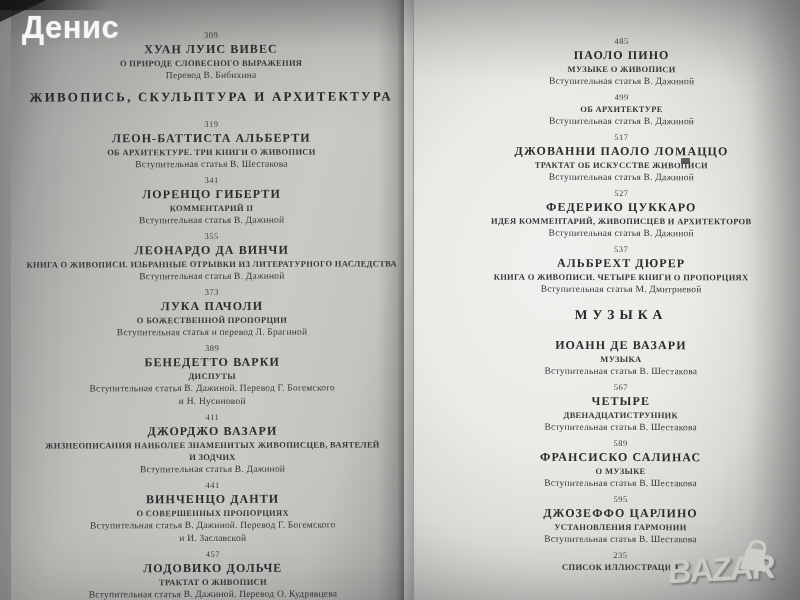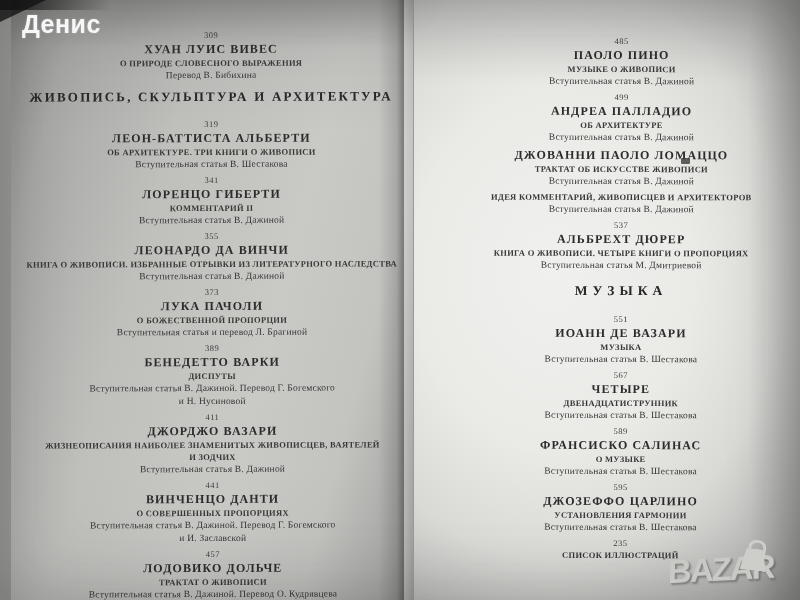--- a/index.html
+++ b/index.html
@@ -36,21 +36,21 @@
   .author{font-size:12px;line-height:14px;font-weight:bold;letter-spacing:1.1px;color:#2c2c2c;white-space:nowrap;}
   .title{font-size:8.5px;line-height:10px;font-weight:bold;margin-top:2px;letter-spacing:0.3px;color:#383838;}
   #page-left .title{max-width:372px;}
   #page-right .title{max-width:330px;}
   .note{font-size:9.5px;line-height:12px;margin-top:1px;letter-spacing:0.2px;color:#363636;}
   .toc-heading{font-size:13px;line-height:16px;font-weight:bold;letter-spacing:2.2px;margin:8px 0 14px;color:#282828;white-space:nowrap;}
   .toc-heading.spread{font-size:13.5px;letter-spacing:5px;margin:12px 0 15px;}
 
   
   #watermark{position:absolute;left:22px;top:10px;font-family:"Liberation Sans","DejaVu Sans",sans-serif;
-    font-weight:bold;font-size:25px;color:#f7f7f7;letter-spacing:0.5px;text-shadow:0 0 2px rgba(255,255,255,0.35);}
+    font-weight:bold;font-size:31px;color:#f7f7f7;letter-spacing:0.5px;text-shadow:0 0 2px rgba(255,255,255,0.35);}
 
   
   #logo{position:absolute;right:6px;bottom:4px;width:130px;height:52px;transform:rotate(-3deg);}
   #logo .logo-text{position:absolute;left:4px;top:6px;font-family:"Liberation Sans","DejaVu Sans",sans-serif;
     font-weight:bold;font-size:33px;letter-spacing:-2px;color:#c9c9c6;
     text-shadow:1px 1px 0 #8a8a88,2px 2px 2px rgba(50,50,50,0.45);transform:skewX(-4deg);}
   #logo .bag{position:absolute;right:24px;top:-4px;width:30px;height:34px;transform:rotate(10deg);}
   #logo .bag .bag-body{position:absolute;left:2px;top:10px;width:26px;height:22px;background:#cdcdca;
     clip-path:polygon(18% 0,82% 0,100% 100%,0 100%);box-shadow:1px 1px 2px rgba(50,50,50,0.4);}
   #logo .bag .bag-handle{position:absolute;left:8px;top:1px;width:12px;height:14px;border:3px solid #cdcdca;
@@ -131,42 +131,43 @@
     <div class="page-inner">
       <div id="right-list">
           <div class="toc-entry">
             <div class="ref">485</div>
             <div class="author">ПАОЛО ПИНО</div>
             <div class="title">МУЗЫКЕ О ЖИВОПИСИ</div>
             <div class="note">Вступительная статья В. Дажиной</div>
           </div>
           <div class="toc-entry">
             <div class="ref">499</div>
-            <div class="author">АНДРЕА ПАЛЛАДИО</div>
             <div class="title">ОБ АРХИТЕКТУРЕ</div>
             <div class="note">Вступительная статья В. Дажиной</div>
           </div>
           <div class="toc-entry">
+            <div class="ref">517</div>
             <div class="author">ДЖОВАННИ ПАОЛО ЛОМАЦЦО</div>
             <div class="title">ТРАКТАТ ОБ ИСКУССТВЕ ЖИВОПИСИ</div>
             <div class="note">Вступительная статья В. Дажиной</div>
           </div>
           <div class="toc-entry">
+            <div class="ref">527</div>
+            <div class="author">ФЕДЕРИКО ЦУККАРО</div>
             <div class="title">ИДЕЯ КОММЕНТАРИЙ, ЖИВОПИСЦЕВ И АРХИТЕКТОРОВ</div>
             <div class="note">Вступительная статья В. Дажиной</div>
           </div>
           <div class="toc-entry">
             <div class="ref">537</div>
             <div class="author">АЛЬБРЕХТ ДЮРЕР</div>
             <div class="title">КНИГА О ЖИВОПИСИ. ЧЕТЫРЕ КНИГИ О ПРОПОРЦИЯХ</div>
             <div class="note">Вступительная статья М. Дмитриевой</div>
           </div>
           <div class="toc-heading spread">МУЗЫКА</div>
           <div class="toc-entry">
-            <div class="ref">551</div>
             <div class="author">ИОАНН ДЕ ВАЗАРИ</div>
             <div class="title">МУЗЫКА</div>
             <div class="note">Вступительная статья В. Шестакова</div>
           </div>
           <div class="toc-entry">
             <div class="ref">567</div>
             <div class="author">ЧЕТЫРЕ</div>
             <div class="title">ДВЕНАДЦАТИСТРУННИК</div>
             <div class="note">Вступительная статья В. Шестакова</div>
           </div>

